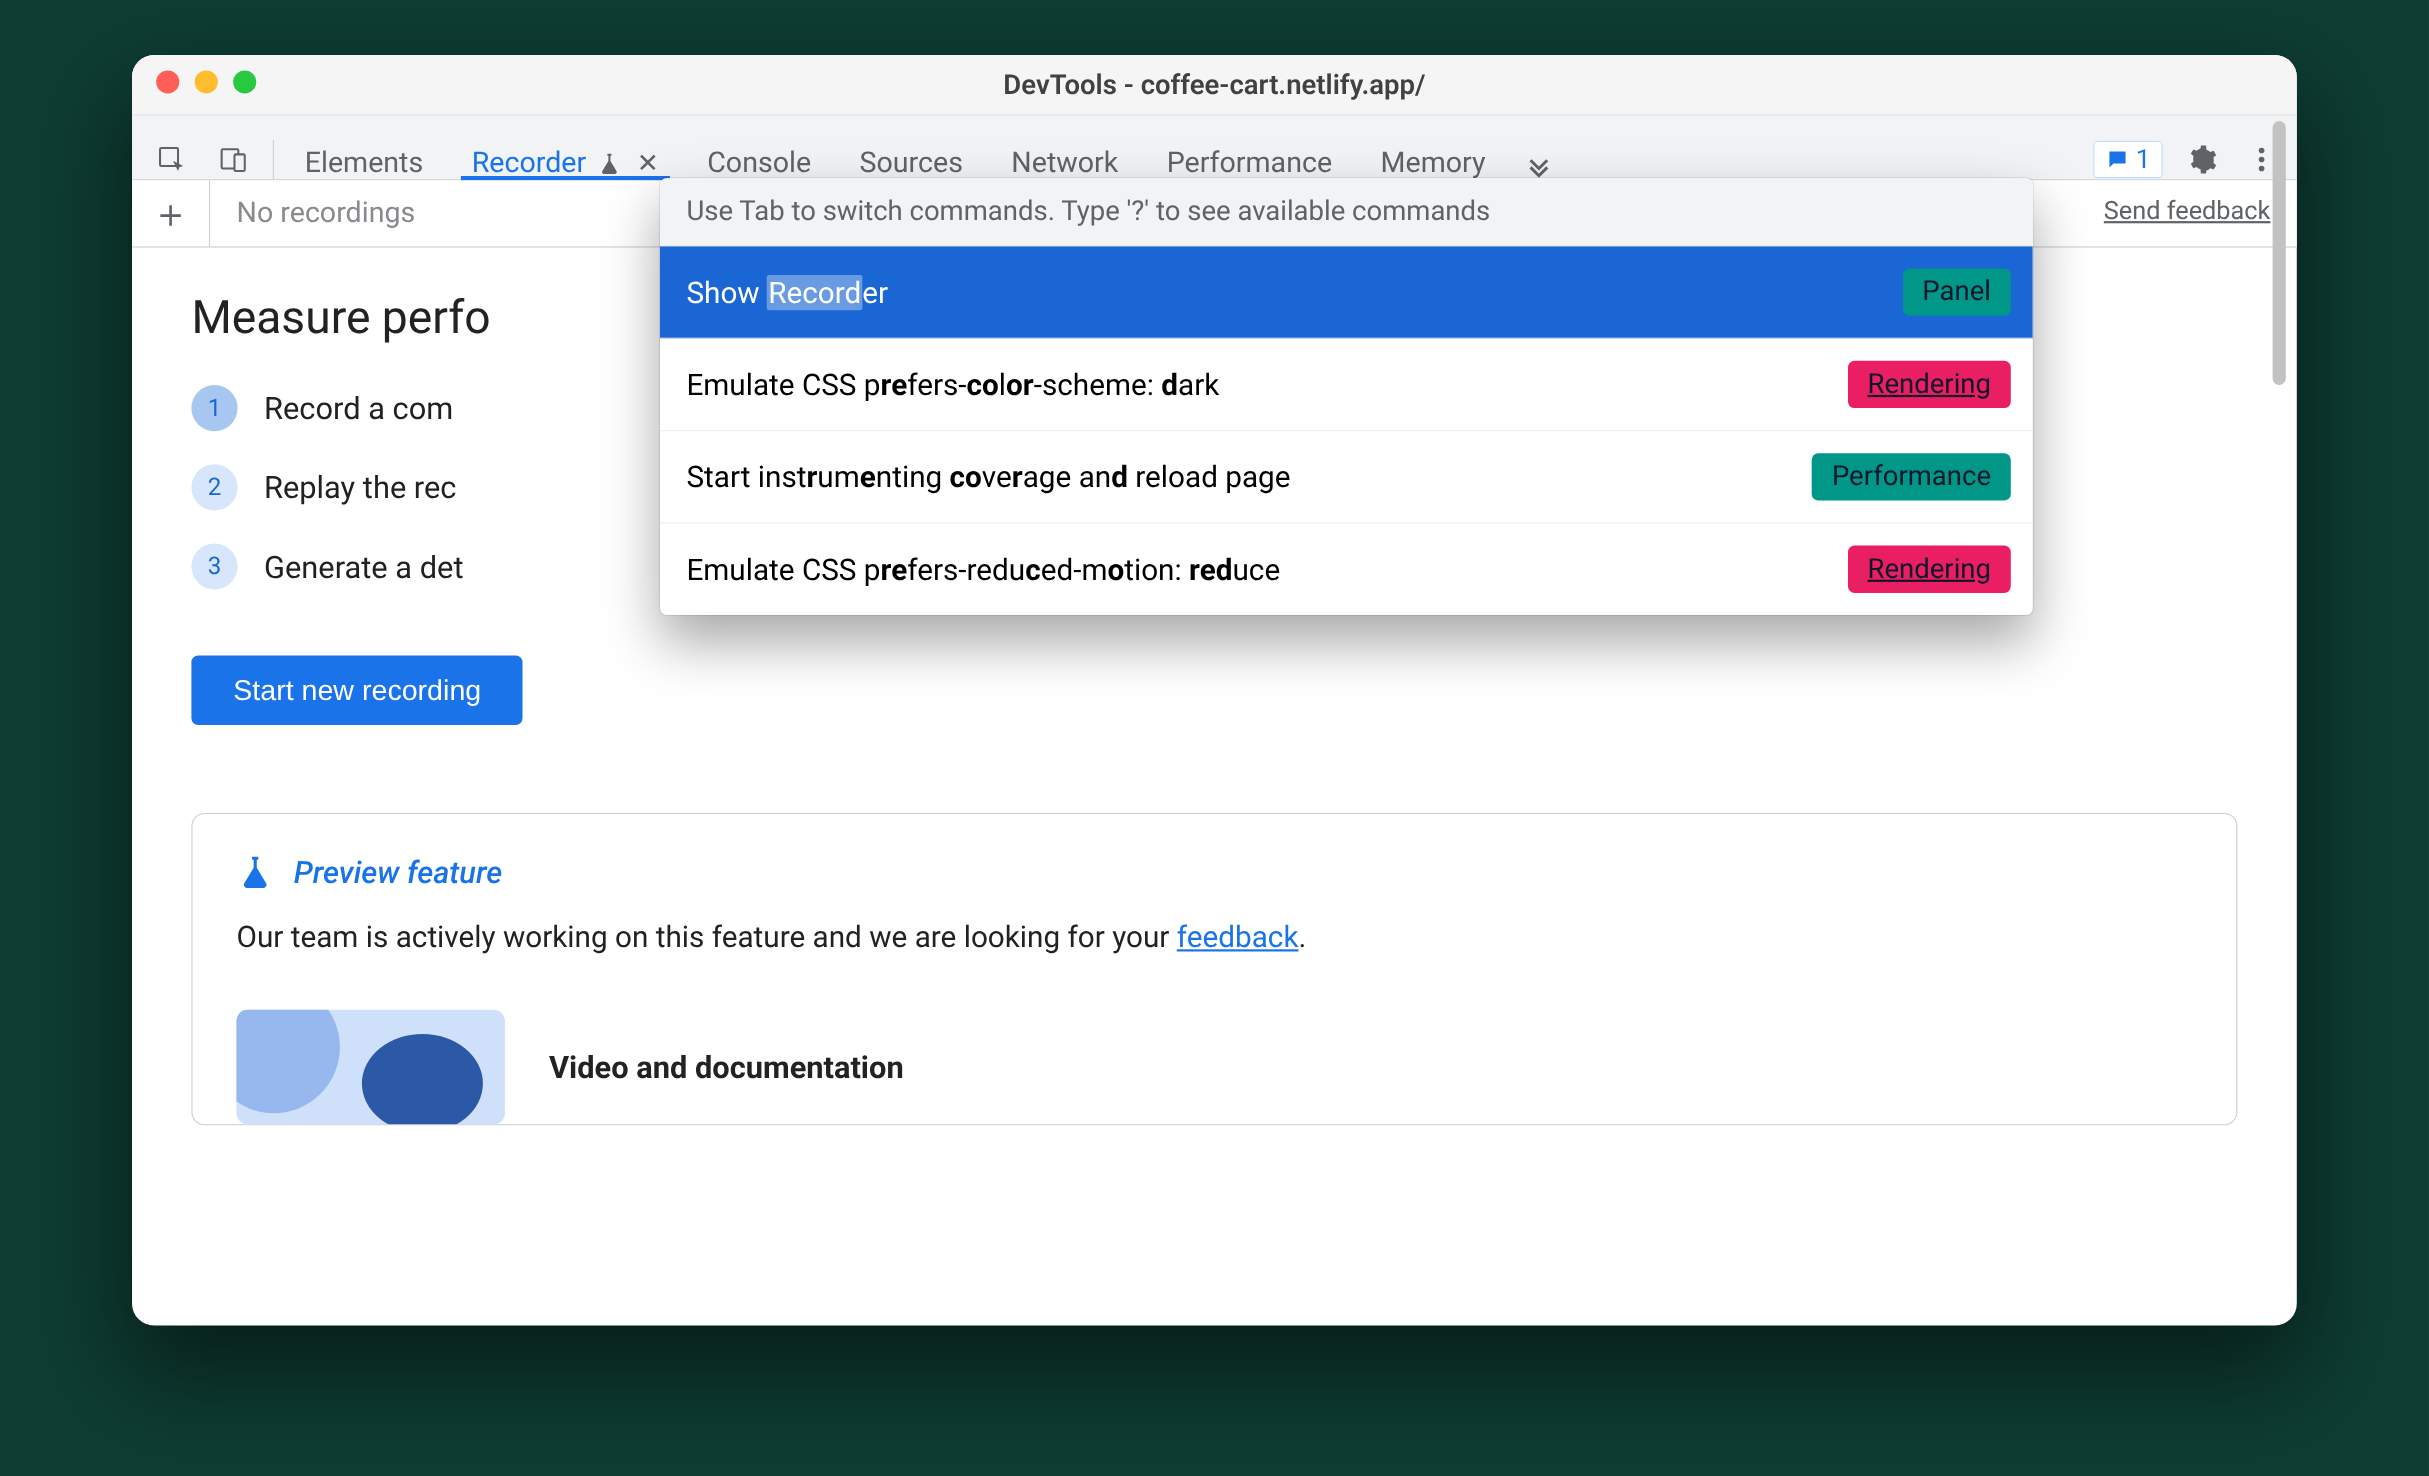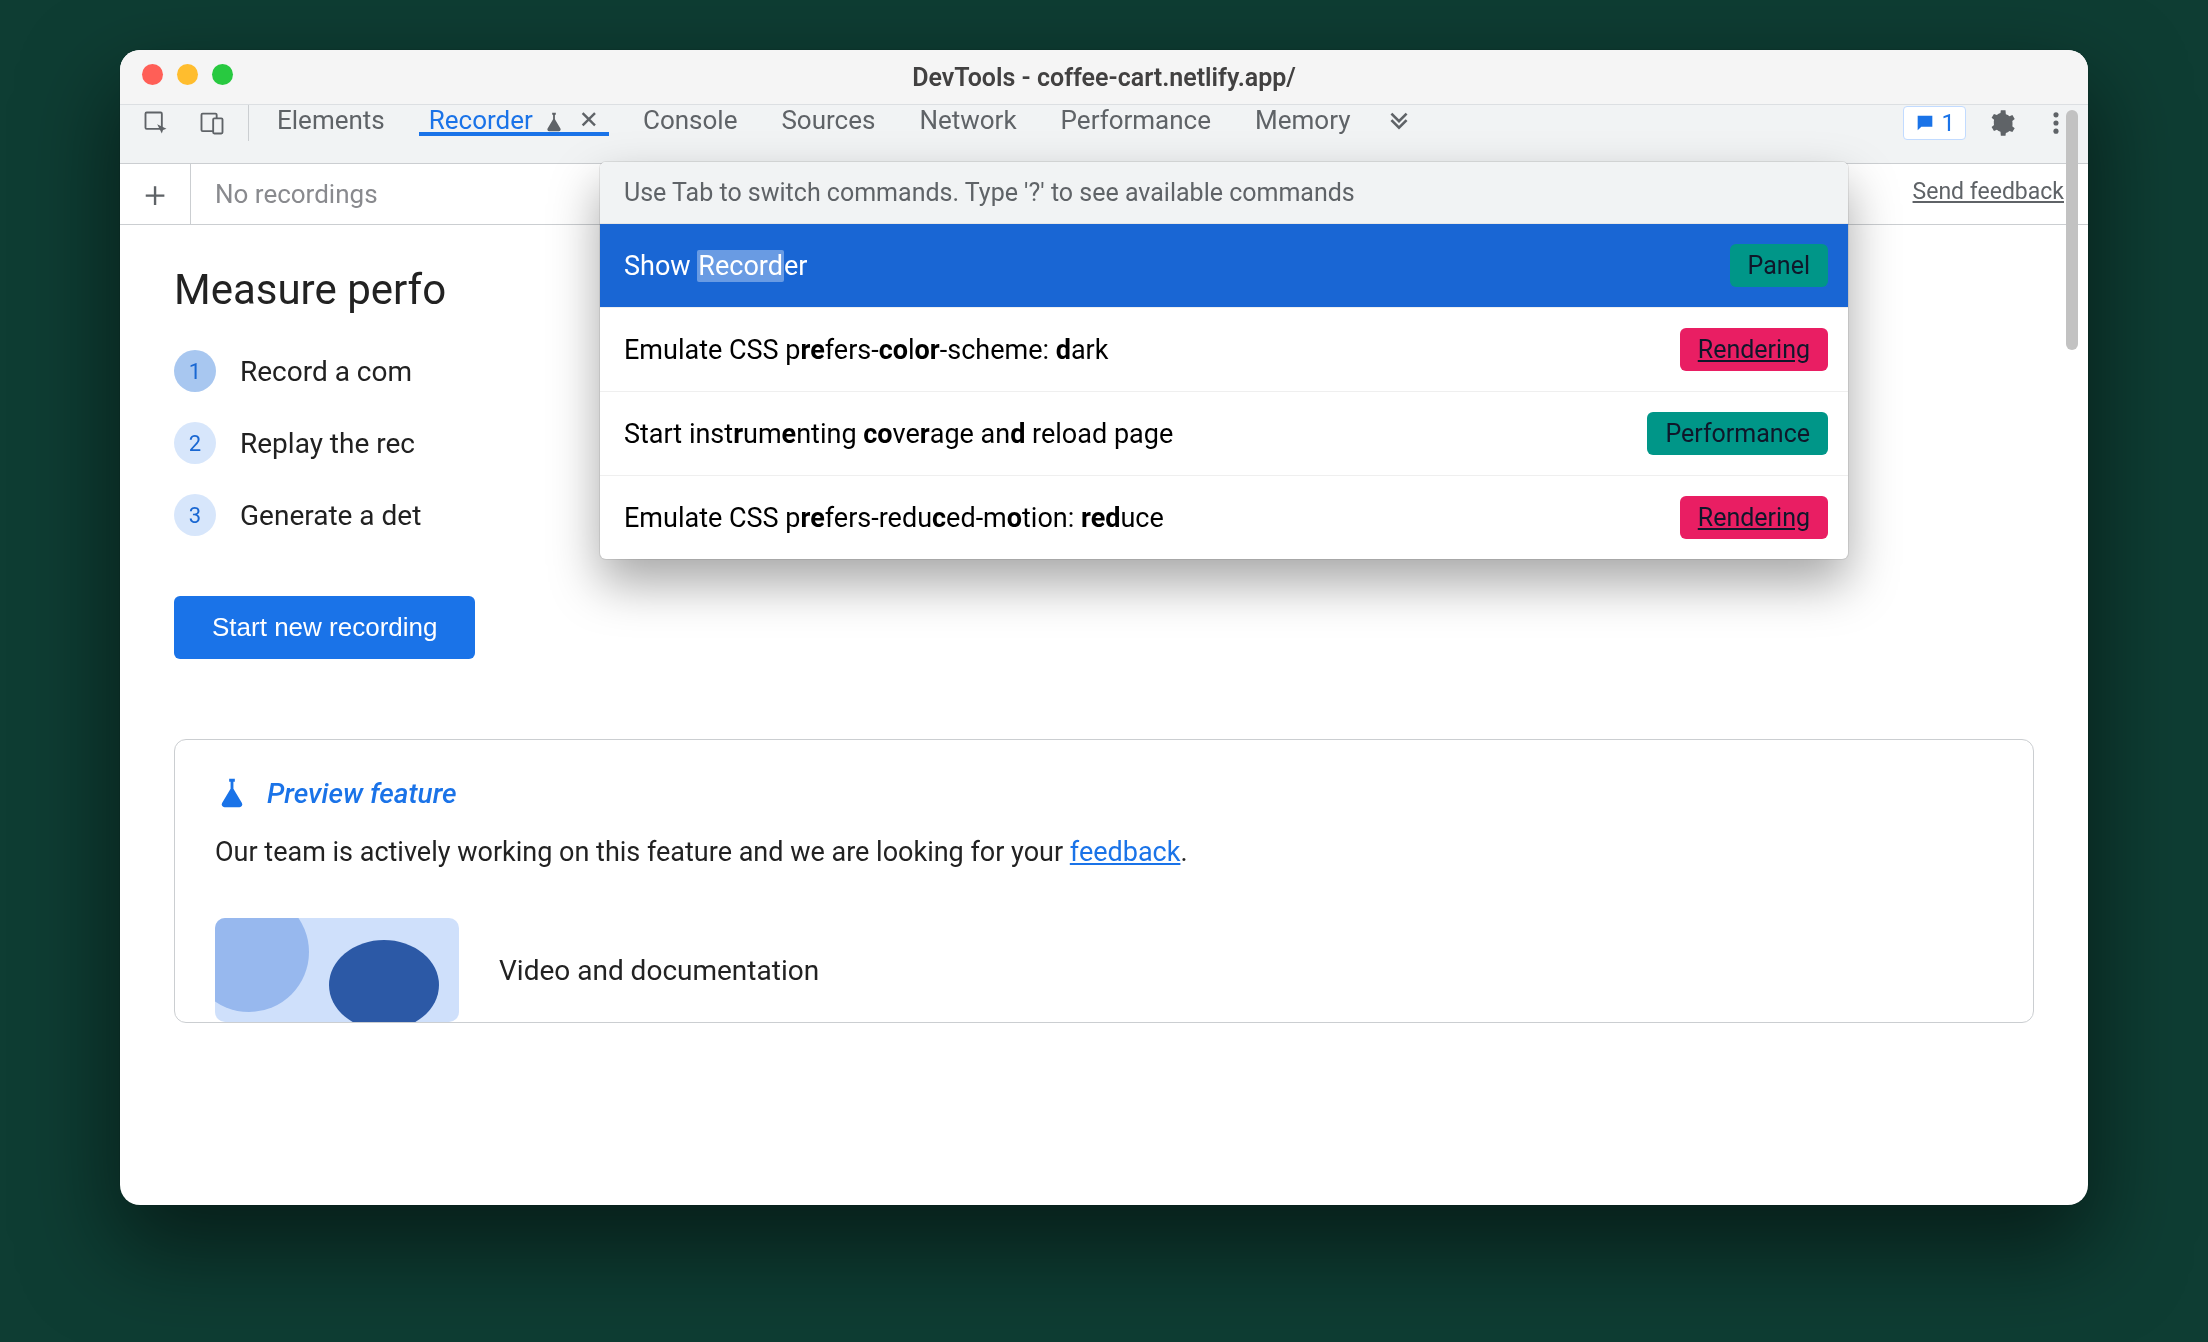--- a/index.html
+++ b/index.html
@@ -26,21 +26,21 @@
     background:#ffffff;border-radius:20px;overflow:hidden;
     box-shadow:0 40px 90px 6px rgba(0,0,0,0.5),0 0 0 1px rgba(0,0,0,0.05);
   }
   
   .titlebar{height:54px;background:#f5f5f5;border-bottom:1px solid #dcdfe2;position:relative;display:flex;align-items:center;}
   .traffic{position:absolute;left:22px;top:14px;display:flex;gap:14px;}
   .traffic span{width:21px;height:21px;border-radius:50%;display:block;}
   .traffic .r{background:#ff5f57;} .traffic .y{background:#ffbd2e;} .traffic .g{background:#28c940;}
   .titlebar .title{flex:1;text-align:center;font-size:25px;font-weight:600;color:#424141;}
   
-  .tabstrip{height:58px;background:var(--tab-bg);border-bottom:1px solid var(--grey-border);display:flex;align-items:flex-start;}
+  .tabstrip{height:58px;background:var(--tab-bg);border-bottom:1px solid var(--grey-border);display:flex;align-items:flex-end;}
   .tabstrip .left-tools{display:flex;align-items:center;border-right:1px solid var(--grey-border);padding:0 18px;gap:20px;color:#5f6367;}
   .tabstrip .right-tools{display:flex;align-items:center;margin-left:auto;padding:0 14px;gap:18px;color:#5f6367;}
   .icon-btn{display:flex;align-items:center;justify-content:center;width:36px;height:36px;color:#5f6367;}
   .icon-btn svg{width:28px;height:28px;}
   .tabs{display:flex;align-items:stretch;padding-left:6px;}
   .tab{display:flex;align-items:center;gap:10px;padding:0 22px;font-size:26px;color:#5f6367;cursor:default;position:relative;white-space:nowrap;}
   .tab.active{color:var(--blue);}
   .tab.active::after{content:"";position:absolute;left:12px;right:12px;bottom:-1px;height:4px;background:var(--blue);}
   .tab .flask{width:22px;height:22px;}
   .tab .close{font-size:24px;color:#5f6367;padding-left:4px;}
@@ -60,21 +60,21 @@
   .stepnum{width:42px;height:42px;border-radius:50%;display:flex;align-items:center;justify-content:center;font-size:22px;color:#1967d2;background:var(--step-blue);}
   .stepnum.active{background:var(--step-blue-active);}
   .start-btn{margin-top:30px;background:var(--btn-blue);color:#fff;border:none;border-radius:6px;font-size:26px;padding:16px 38px;cursor:pointer;}
   
   .card{margin-top:80px;border:1px solid var(--grey-border);border-radius:12px;padding:36px 40px 0 40px;}
   .card-head{display:flex;align-items:center;gap:18px;margin-bottom:26px;}
   .card-head .flask{width:34px;height:34px;color:var(--blue);}
   .card-head .t{font-size:28px;font-weight:500;color:var(--blue);font-style:italic;}
   .card p{margin:0 0 50px 0;font-size:27px;color:#222;}
   .card p a{color:var(--link-blue);text-decoration:underline;}
-  .video-row{display:flex;align-items:center;gap:40px;}
+  .video-row{display:flex;align-items:center;gap:40px;font-weight:bold;}
   .thumb{width:244px;height:104px;border-radius:10px;background:linear-gradient(#cfe0fb,#cfe0fb);position:relative;overflow:hidden;}
   .thumb::before{content:"";position:absolute;left:-26px;top:-26px;width:120px;height:120px;border-radius:50%;background:#97b8ee;}
   .thumb::after{content:"";position:absolute;right:20px;top:22px;width:110px;height:90px;border-radius:50%;background:#2c59a6;}
   .video-row .vt{font-size:28px;color:#222;}
   
   .scrollbar{position:absolute;right:4px;top:60px;width:24px;bottom:4px;background:rgba(0,0,0,0);}
   .scrollbar .thumb-bar{position:absolute;top:0;left:6px;width:12px;height:240px;border-radius:6px;background:#c2c2c2;}
   
   .palette{
     position:absolute;left:480px;top:112px;width:1248px;background:#fff;

